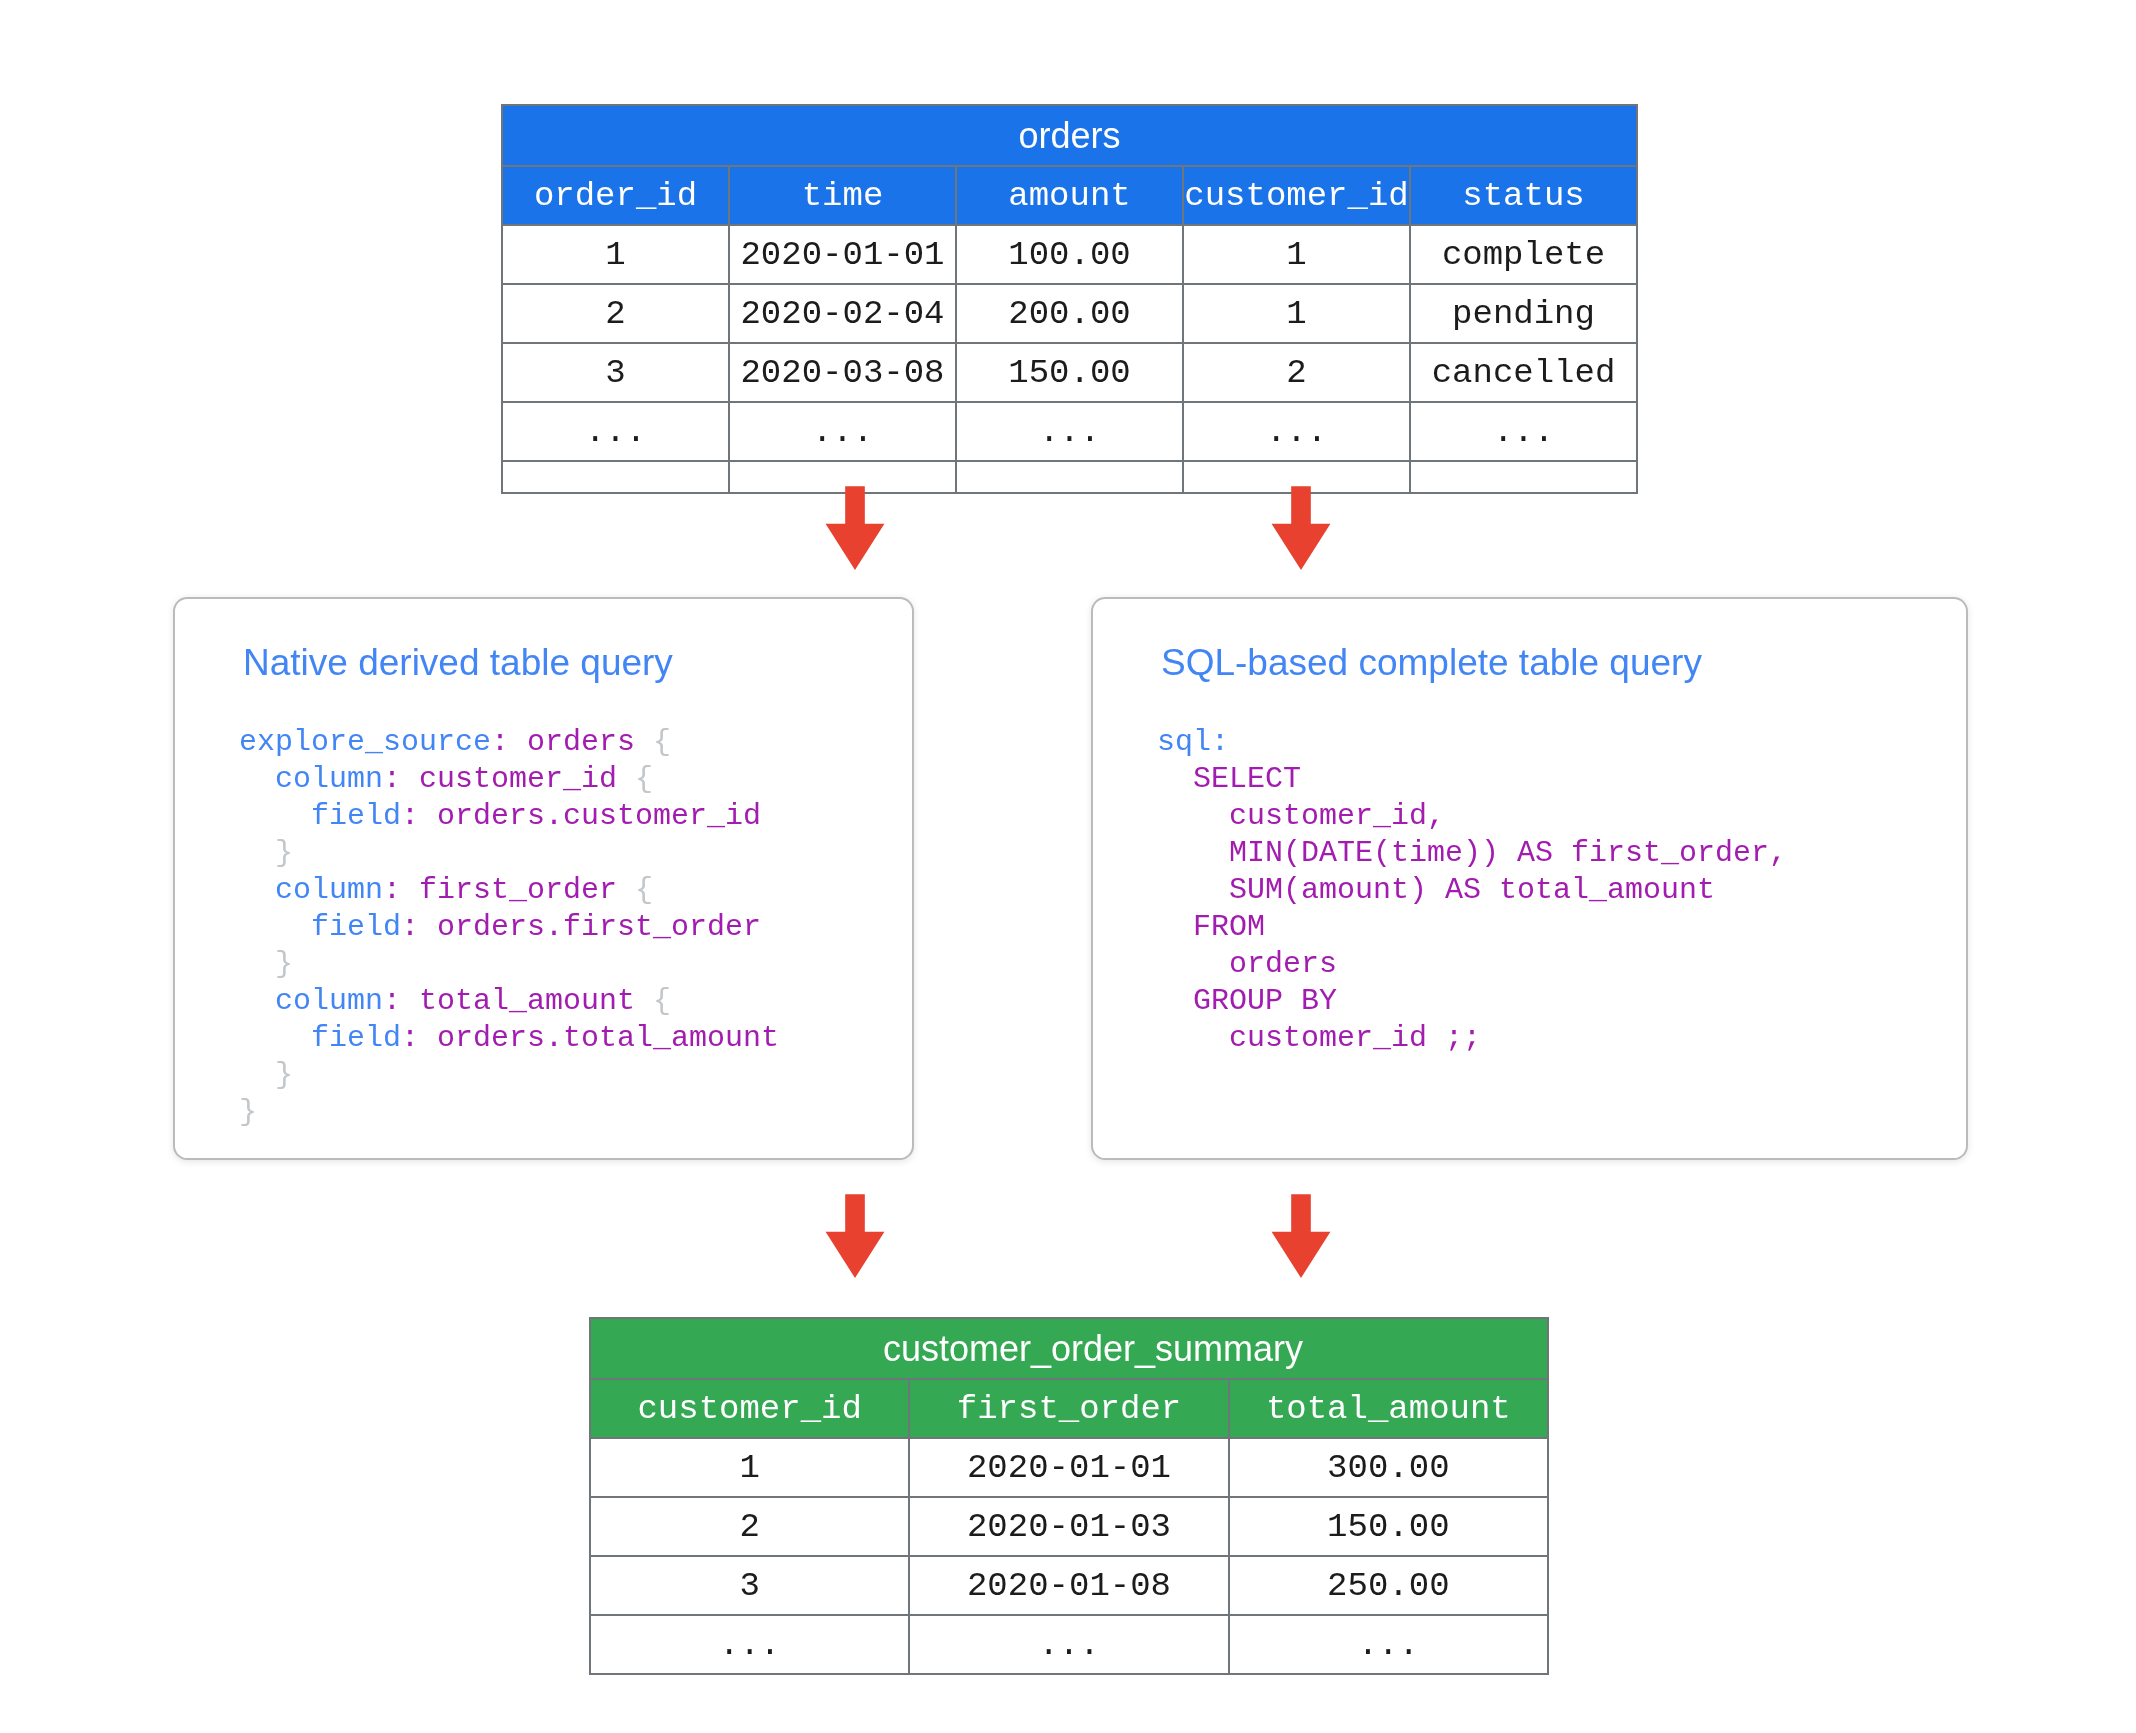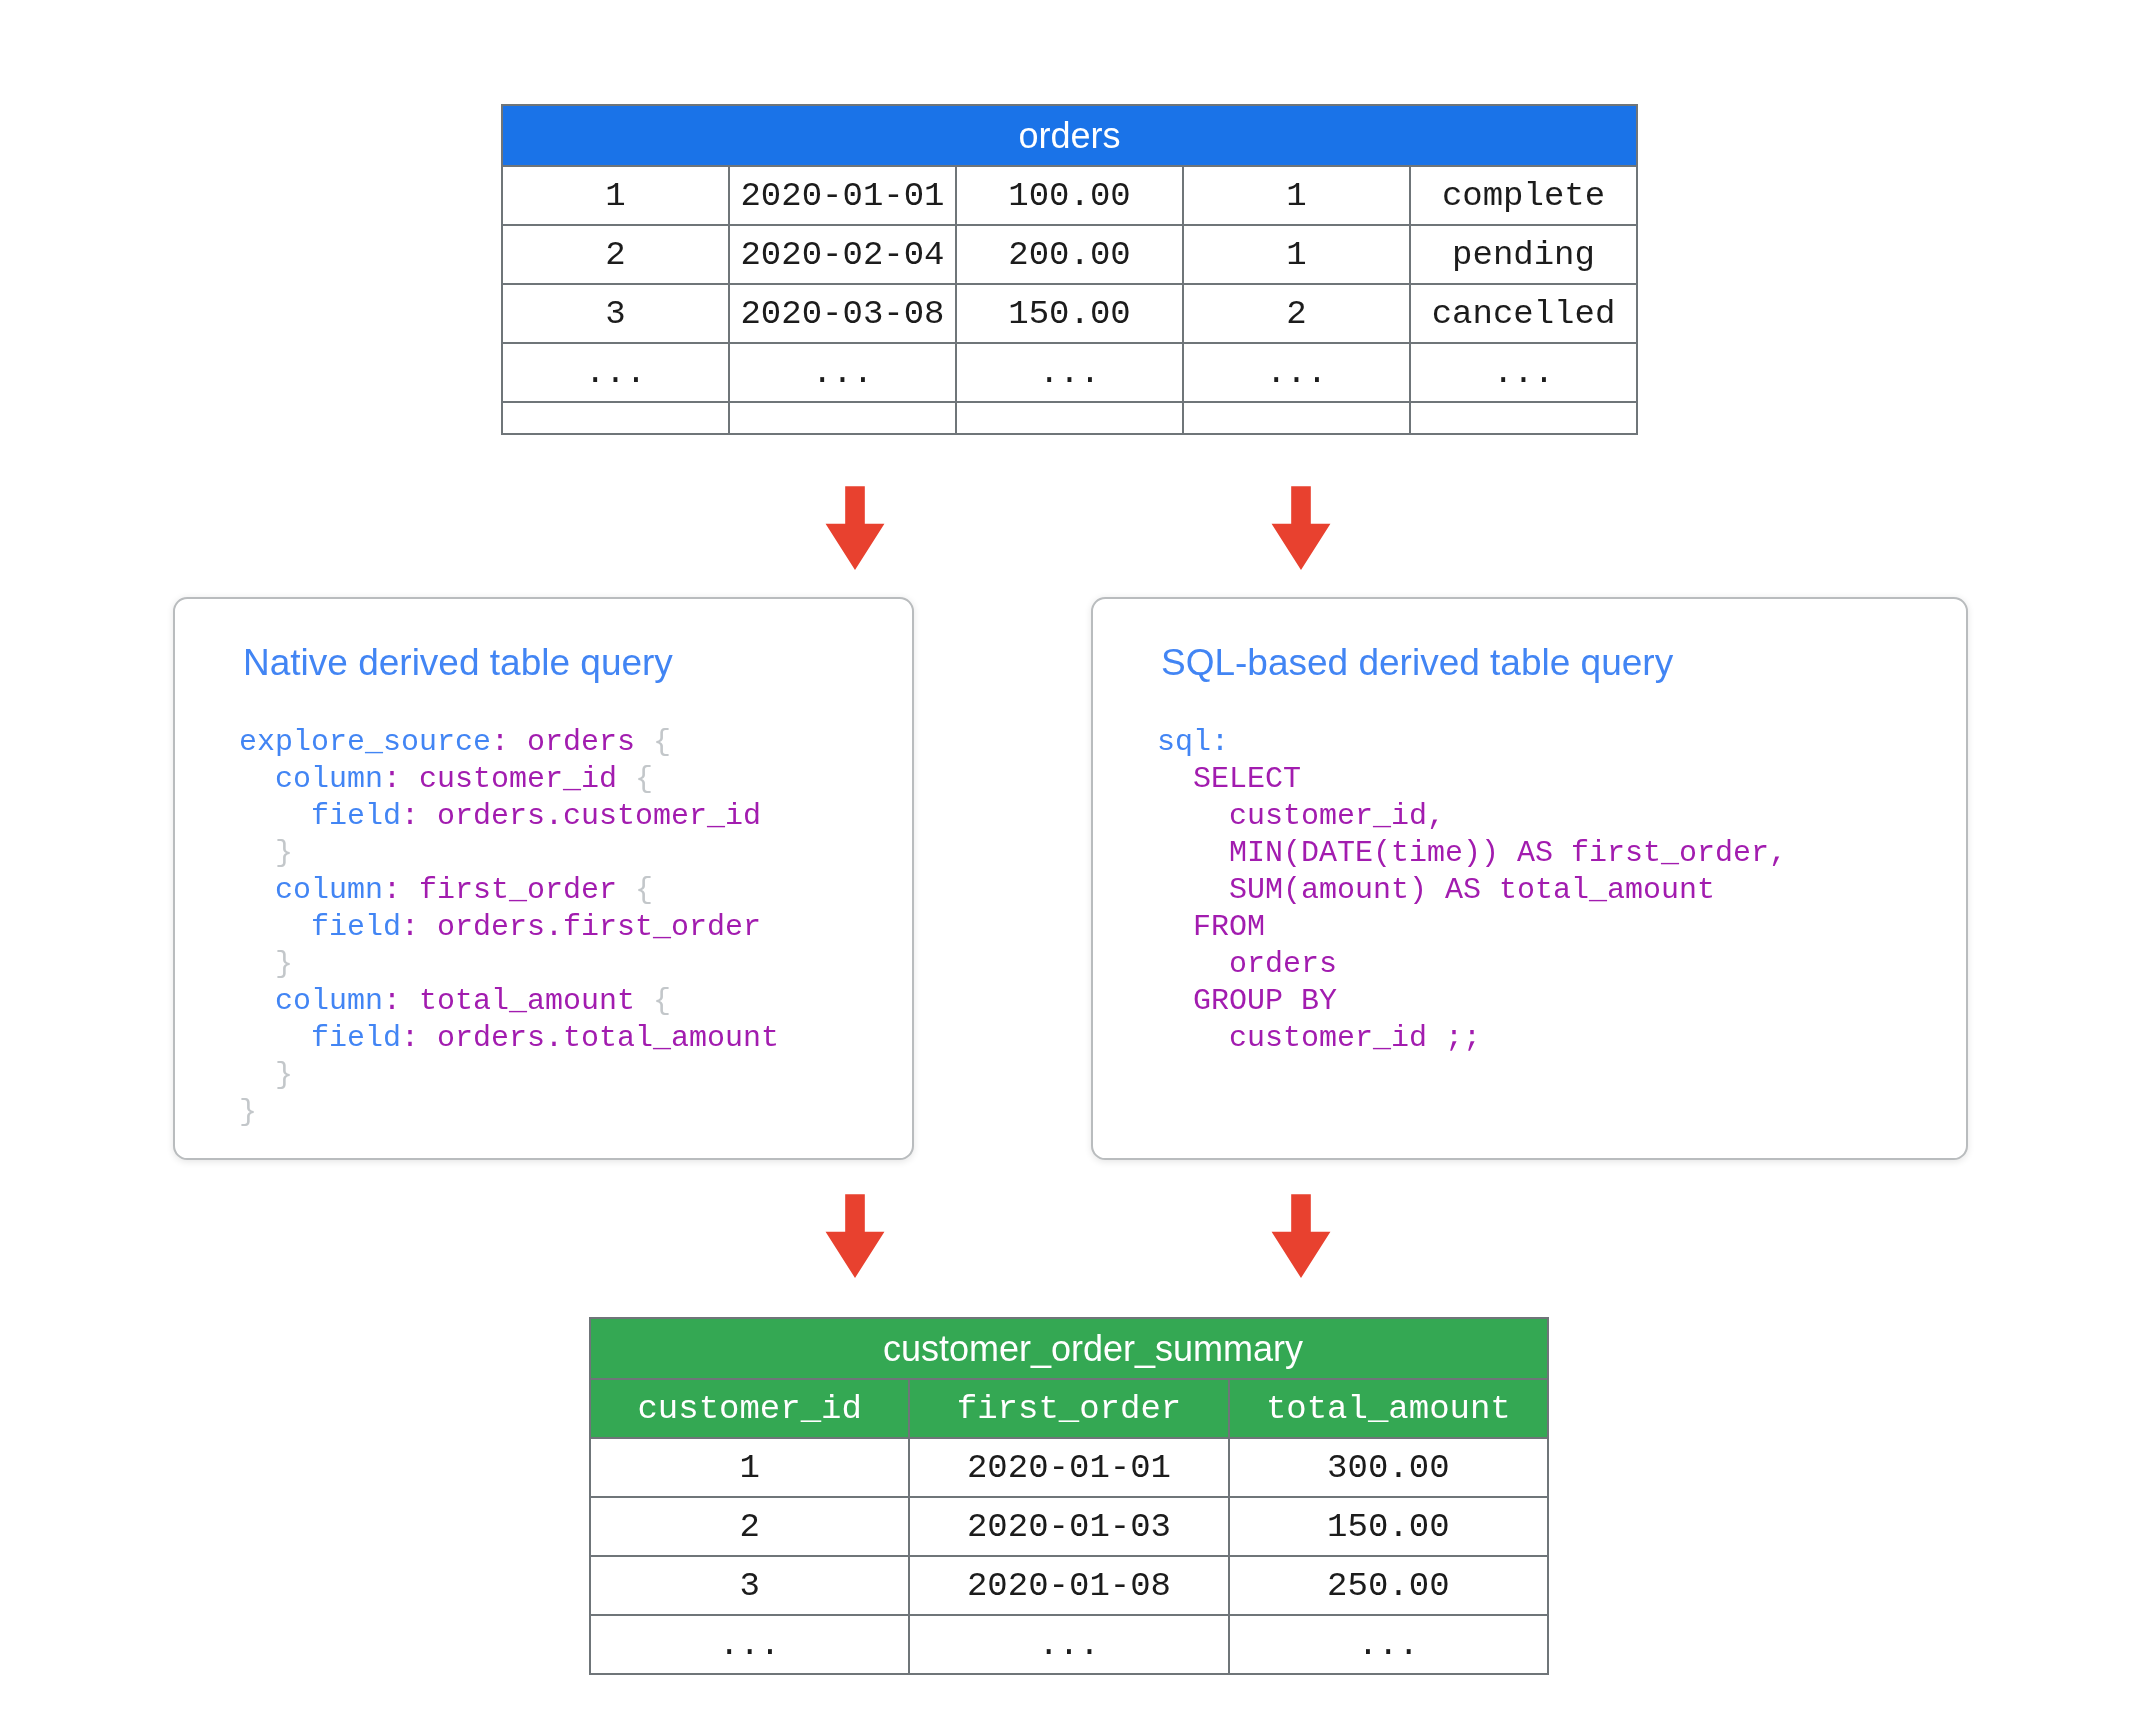--- a/index.html
+++ b/index.html
@@ -124,20 +124,27 @@
 <body>
 
 <div class="stage">
 
   <table class="db-table" id="orders-table">
     <tbody>
       <tr>
         <td class="tbl-title" colspan="5">orders</td>
       </tr>
       <tr>
+        <td class="tbl-colhead" style="width:227px">order_id</td>
+        <td class="tbl-colhead" style="width:156px">time</td>
+        <td class="tbl-colhead" style="width:143px">amount</td>
+        <td class="tbl-colhead" style="width:263px">customer_id</td>
+        <td class="tbl-colhead" style="width:214px">status</td>
+      </tr>
+      <tr>
         <td class="cell">1</td>
         <td class="cell">2020-01-01</td>
         <td class="cell">100.00</td>
         <td class="cell">1</td>
         <td class="cell">complete</td>
       </tr>
       <tr>
         <td class="cell">2</td>
         <td class="cell">2020-02-04</td>
         <td class="cell">200.00</td>
@@ -174,21 +181,21 @@
   <svg class="arrow" style="left:1268px; top:486px;" viewBox="0 0 74 96">
     <polygon points="26,0 48,0 48,42 70,42 37,94 4,42 26,42" fill="#e8412f"></polygon>
   </svg>
 
   <div class="card" id="card-native">
     <div class="card-title">Native derived table query</div>
     <div class="code" id="code-native"><div><span class="kw">explore_source</span><span class="plain">: orders </span><span class="brace">{</span></div><div><span class="plain">  </span><span class="kw">column</span><span class="plain">: customer_id </span><span class="brace">{</span></div><div><span class="plain">    </span><span class="kw">field</span><span class="plain">: orders.customer_id</span></div><div><span class="plain">  </span><span class="brace">}</span></div><div><span class="plain">  </span><span class="kw">column</span><span class="plain">: first_order </span><span class="brace">{</span></div><div><span class="plain">    </span><span class="kw">field</span><span class="plain">: orders.first_order</span></div><div><span class="plain">  </span><span class="brace">}</span></div><div><span class="plain">  </span><span class="kw">column</span><span class="plain">: total_amount </span><span class="brace">{</span></div><div><span class="plain">    </span><span class="kw">field</span><span class="plain">: orders.total_amount</span></div><div><span class="plain">  </span><span class="brace">}</span></div><div><span class="brace">}</span></div></div>
   </div>
 
   <div class="card" id="card-sql">
-    <div class="card-title">SQL-based derived table query</div>
+    <div class="card-title">SQL-based complete table query</div>
     <div class="code" id="code-sql"><div><span class="kw">sql:</span></div><div><span class="plain">  SELECT</span></div><div><span class="plain">    customer_id,</span></div><div><span class="plain">    MIN(DATE(time)) AS first_order,</span></div><div><span class="plain">    SUM(amount) AS total_amount</span></div><div><span class="plain">  FROM</span></div><div><span class="plain">    orders</span></div><div><span class="plain">  GROUP BY</span></div><div><span class="plain">    customer_id ;;</span></div></div>
   </div>
 
   <svg class="arrow" style="left:822px; top:1194px;" viewBox="0 0 74 96">
     <polygon points="26,0 48,0 48,42 70,42 37,94 4,42 26,42" fill="#e8412f"></polygon>
   </svg>
   <svg class="arrow" style="left:1268px; top:1194px;" viewBox="0 0 74 96">
     <polygon points="26,0 48,0 48,42 70,42 37,94 4,42 26,42" fill="#e8412f"></polygon>
   </svg>
 

